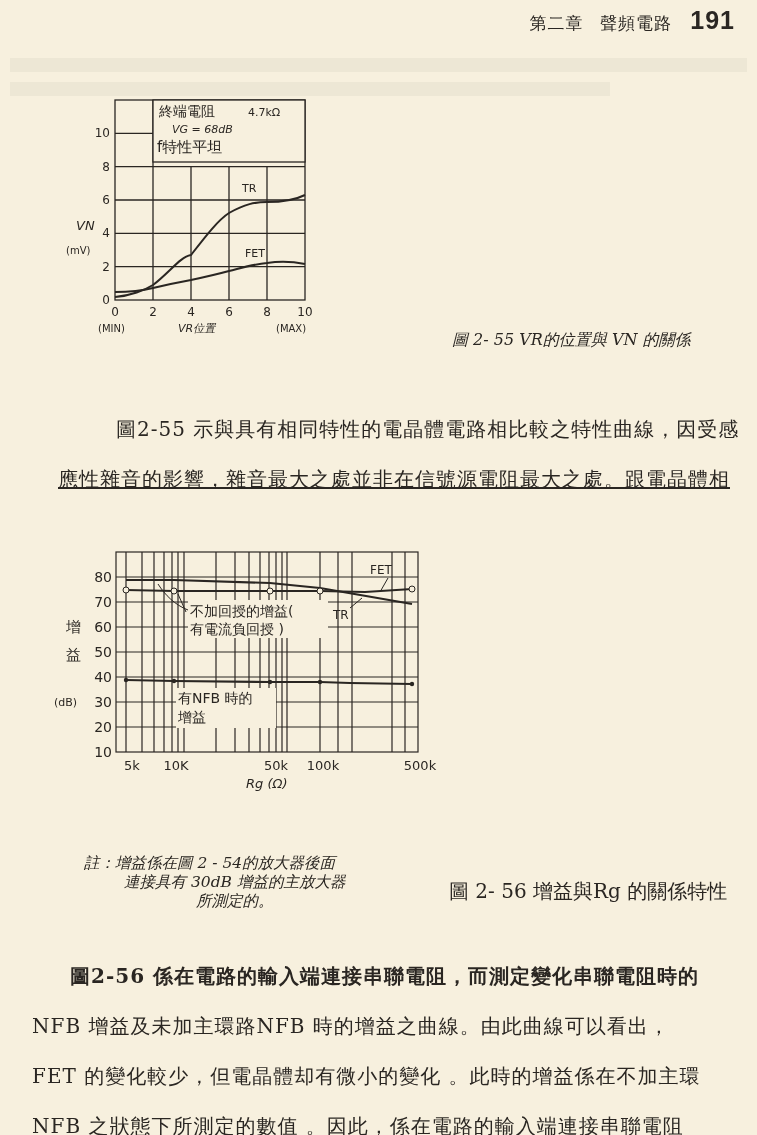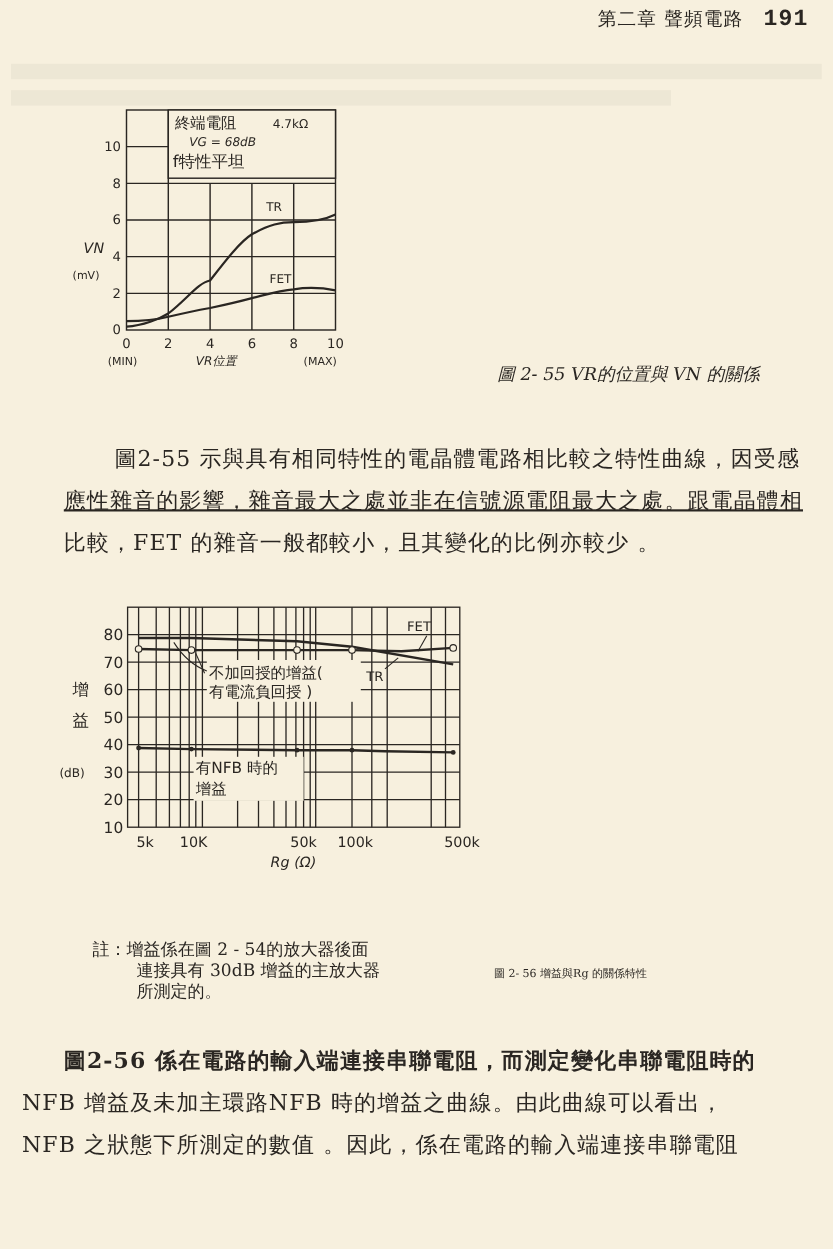--- a/index.html
+++ b/index.html
@@ -1,30 +1,30 @@
 <!DOCTYPE html>
 <html><head>
 <meta charset="utf-8">
 <style>
   html,body{margin:0;padding:0;}
   body{width:757px;height:1135px;background:#f7f0de;position:relative;overflow:hidden;font-family:"DejaVu Serif",serif;color:#2a2622;}
   .header{position:absolute;top:6px;right:22px;font-size:17px;letter-spacing:1px;}
-  .header .chap{}
+  .header .chap{margin-right:10px;}
   .header .title{margin-right:12px;}
-  .header .pnum{font-family:Liberation Mono, monospace;font-weight:bold;font-size:21px;}
+  .header .pnum{font-family:Liberation Sans, sans-serif;font-weight:bold;font-size:25px;}
   .ghost{position:absolute;left:10px;right:10px;height:14px;background:rgba(120,110,100,0.07);}
   .fig{position:absolute;}
   .fig svg text{font-family:"DejaVu Sans",sans-serif;fill:#2a2622;}
   .caption{position:absolute;font-size:16px;white-space:nowrap;}
   .para{position:absolute;left:62px;width:690px;font-size:20px;line-height:38px;letter-spacing:1px;}
-  .para p{margin:0;}
+  .para p{margin:12px;}
   .indent{text-indent:42px;}
   .note{position:absolute;left:84px;top:854px;font-size:15.5px;line-height:19px;}
-  .note .line{white-space:nowrap;}
-  .note .pad{padding-left:40px;}
+  .note .line{white-space:nowrap;font-style:italic;}
+  .note .pad{padding-left:40px;text-align:center;}
 </style>
 </head>
 <body>
 
 <div class="header">
   <span class="chap">第二章</span>
   <span class="title">聲頻電路</span>
   <span class="pnum">191</span>
 </div>
 
@@ -86,21 +86,20 @@
     <text x="38" y="240" font-size="10">(MIN)</text>
     <text x="118" y="240" font-size="11" font-style="italic">VR位置</text>
     <text x="216" y="240" font-size="10">(MAX)</text>
   </svg>
 </div>
 <div class="caption" style="left:452px;top:330px;font-style:italic;">圖 2- 55  VR的位置與 VN 的關係</div>
 
 <div class="para" style="top:398px;">
   <p class="indent">圖2-55 示與具有相同特性的電晶體電路相比較之特性曲線，因受感</p>
   <p style="margin-left:-4px;text-decoration:underline;">應性雜音的影響，雜音最大之處並非在信號源電阻最大之處。跟電晶體相</p>
-  <p style="margin-left:-4px;">比較，FET 的雜音一般都較小，且其變化的比例亦較少 。</p>
 </div>
 
 <div class="fig" style="left:50px;top:540px;width:400px;height:260px;">
   <svg width="400" height="260" viewBox="0 0 400 260">
 
     <g stroke="#2a2622" stroke-width="1.2" fill="none">
       <rect x="66" y="12" width="302" height="200"></rect>
       <line x1="76" y1="12" x2="76" y2="212"></line>
       <line x1="92" y1="12" x2="92" y2="212"></line>
       <line x1="104" y1="12" x2="104" y2="212"></line>
@@ -191,19 +190,20 @@
     </g>
     <text x="196" y="248" font-size="13" font-style="italic">Rg (Ω)</text>
   </svg>
 </div>
 
 <div class="note">
   <div class="line">註：增益係在圖 2 - 54的放大器後面</div>
   <div class="line pad">連接具有 30dB  增益的主放大器</div>
   <div class="line pad">所測定的。</div>
 </div>
-<div class="caption" style="left:449px;top:878px;font-size:10px;">圖 2- 56 增益與Rg 的關係特性</div>
+<div class="caption" style="left:449px;top:878px;font-size:20px;">圖 2- 56 增益與Rg 的關係特性</div>
 
 <div class="para" style="top:945px;left:20px;width:735px;">
   <p class="indent" style="text-indent:38px;font-weight:bold;">圖2-56 係在電路的輸入端連接串聯電阻，而測定變化串聯電阻時的</p>
   <p>NFB  增益及未加主環路NFB  時的增益之曲線。由此曲線可以看出，</p>
+  <p>FET  的變化較少，但電晶體却有微小的變化 。此時的增益係在不加主環</p>
   <p>NFB  之狀態下所測定的數值 。因此，係在電路的輸入端連接串聯電阻</p>
 </div>
 
 </body></html>

